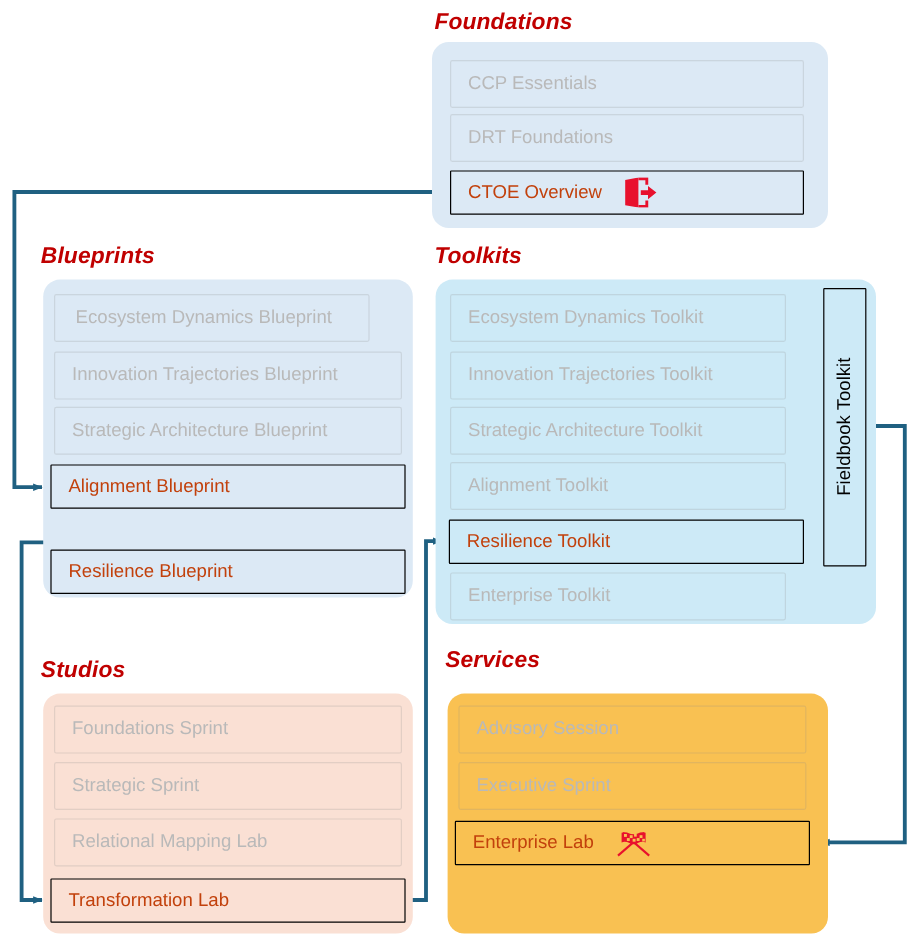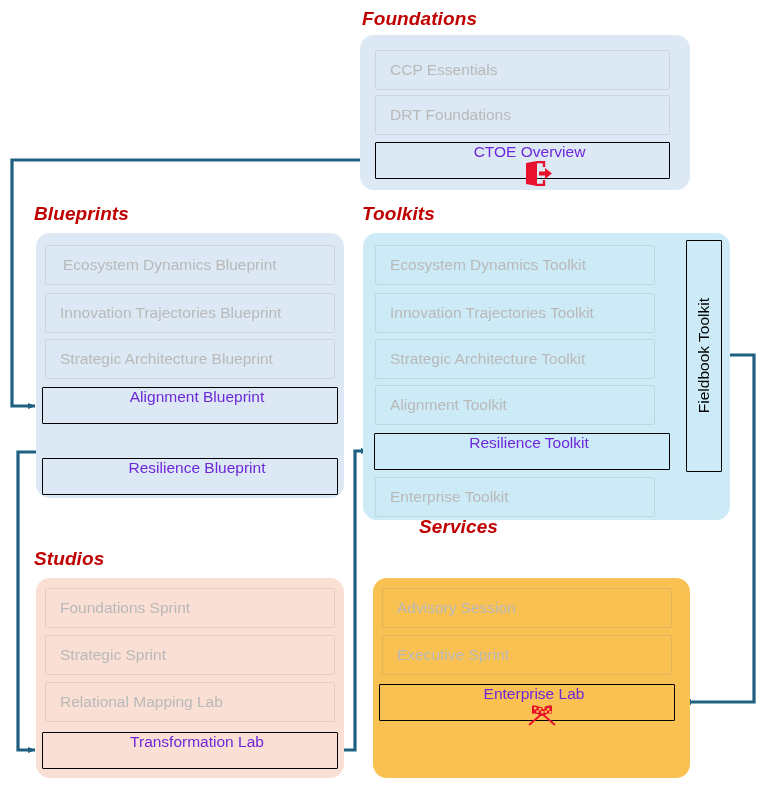--- a/index.html
+++ b/index.html
@@ -62,24 +62,23 @@
     padding-left: 14px;
   }
   .row.dim {
     border: 1px solid rgba(140,140,140,0.22);
     color: #B9B9B9;
     background: transparent;
     border-radius: 2px;
   }
   .row.active {
     border: 1.6px solid #000000;
-    color: #6d28d9;
+    color: #c2410c;
     background: transparent;
     border-radius: 1px;
-    flex-direction: column;
   }
   .row.active .row-label { font-weight: 400; }
 
   .row-label { white-space: nowrap; }
 
   
   .vrow {
     position: absolute;
     box-sizing: border-box;
     border: 1.6px solid #000;
@@ -148,21 +147,21 @@
         <path d="M14 1 L21 1 L21 6" stroke="#E8112D" stroke-width="2.4" fill="none"></path>
         <path d="M14 24 L21 24 L21 19" stroke="#E8112D" stroke-width="2.4" fill="none"></path>
         <path d="M29 12.5 L22 7 L22 10.5 L16 10.5 L16 14.5 L22 14.5 L22 18 Z" fill="#E8112D"></path>
       </svg>
     </span>
   </div>
 
   <div class="sec-title" style="left:34px; top:203px;">Blueprints</div>
   <div class="panel blue" style="left:36px; top:233px; width:308px; height:265px;"></div>
 
-  <div class="row dim" style="left:45px; top:245px; width:290px; height:40px;padding-left:17px;">
+  <div class="row dim" style="left:45px; top:245px; width:263px; height:40px;padding-left:17px;">
     <span class="row-label">Ecosystem Dynamics Blueprint</span>
   </div>
   <div class="row dim" style="left:45px; top:293px; width:290px; height:40px;">
     <span class="row-label">Innovation Trajectories Blueprint</span>
   </div>
   <div class="row dim" style="left:45px; top:339px; width:290px; height:40px;">
     <span class="row-label">Strategic Architecture Blueprint</span>
   </div>
   <div class="row active" style="left:42px; top:387px; width:296px; height:37px;">
     <span class="row-label">Alignment Blueprint</span>
@@ -206,21 +205,21 @@
   <div class="row dim" style="left:45px; top:635px; width:290px; height:40px;">
     <span class="row-label">Strategic Sprint</span>
   </div>
   <div class="row dim" style="left:45px; top:682px; width:290px; height:40px;">
     <span class="row-label">Relational Mapping Lab</span>
   </div>
   <div class="row active" style="left:42px; top:732px; width:296px; height:37px;text-align:center;">
     <span class="row-label">Transformation Lab</span>
   </div>
 
-  <div class="sec-title" style="left:371px; top:516px;margin-left:48px;">Services</div>
+  <div class="sec-title" style="left:371px; top:540px;">Services</div>
   <div class="panel amber" style="left:373px; top:578px; width:317px; height:200px;"></div>
 
   <div class="row dim" style="left:382px; top:588px; width:290px; height:40px;">
     <span class="row-label">Advisory Session</span>
   </div>
   <div class="row dim" style="left:382px; top:635px; width:290px; height:40px;">
     <span class="row-label">Executive Sprint</span>
   </div>
   <div class="row active" style="left:379px; top:684px; width:296px; height:37px;">
     <span class="row-label">Enterprise Lab</span>

